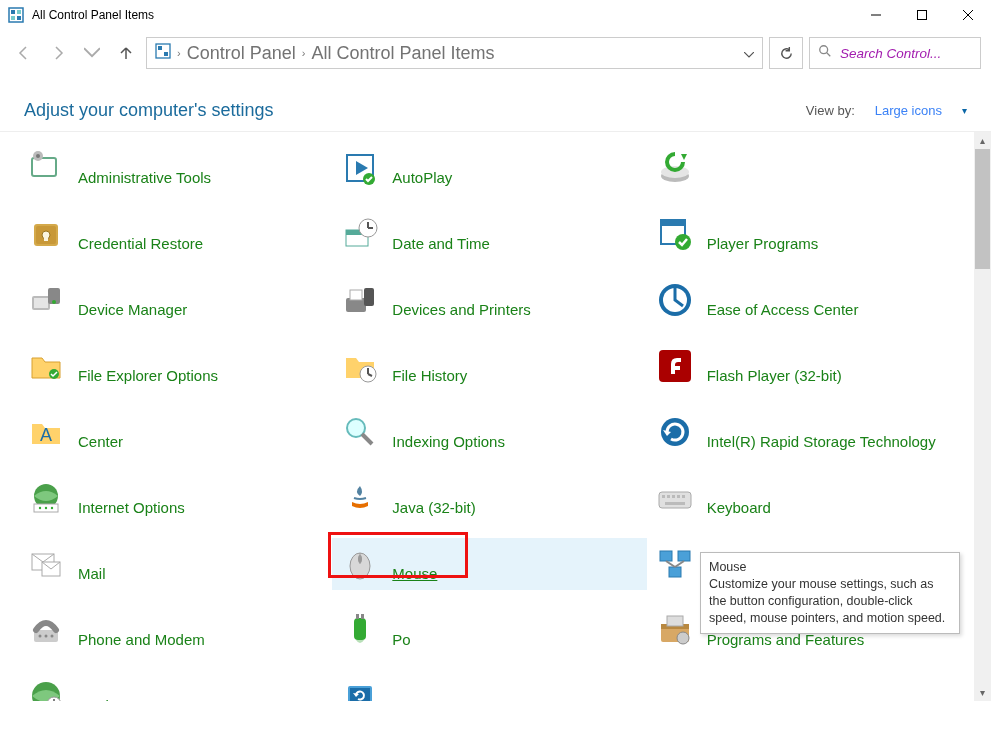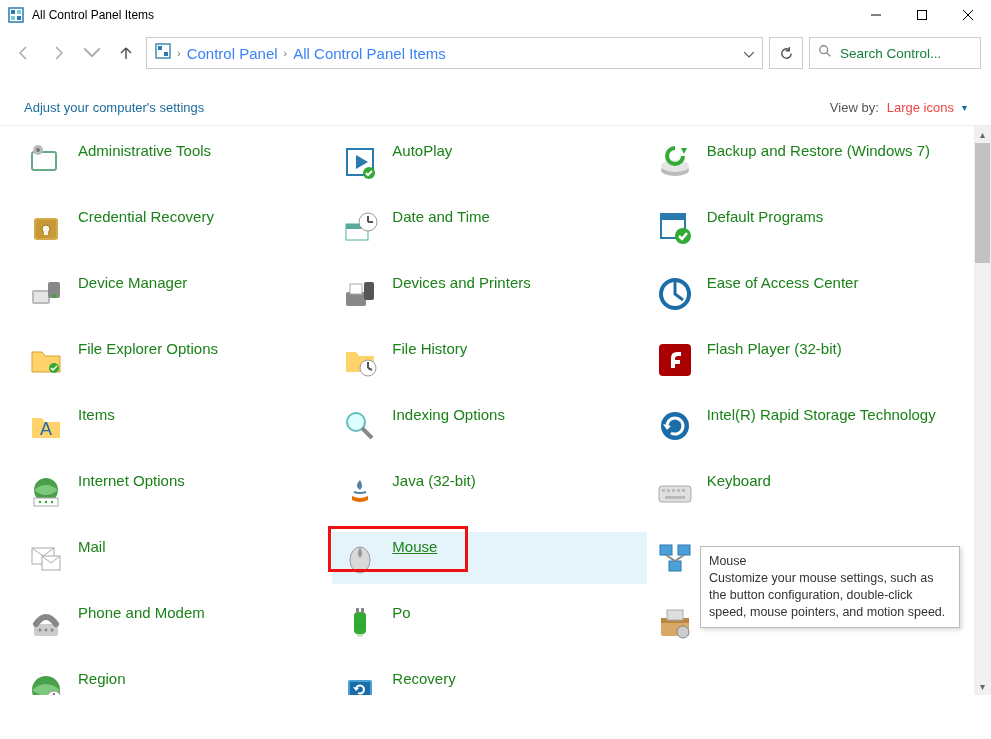--- a/index.html
+++ b/index.html
@@ -12,44 +12,44 @@
 .win-controls { display: flex; height: 30px; }
 .win-controls div { width: 46px; display: flex; align-items: center; justify-content: center; color: #000; }
 .win-controls svg { width: 10px; height: 10px; }
 
 
 .navbar { height: 46px; display: flex; align-items: center; padding: 0 10px; gap: 6px; }
 .nav-arrow { width: 28px; height: 28px; display: flex; align-items: center; justify-content: center; color: #aaa; }
 .nav-arrow.enabled { color: #555; }
 .nav-arrow svg { width: 16px; height: 16px; }
 .address-bar { flex: 1; height: 32px; border: 1px solid #ccc; display: flex; align-items: center; padding: 0 8px; gap: 6px; background: #fff; }
-.address-bar .bc { font-size: 15px; color: #3b82f6; }
+.address-bar .bc { font-size: 18px; color: #737373; }
 .address-bar .sep { color: #777; font-size: 11px; }
 .address-bar .drop { margin-left: auto; color: #555; }
 .refresh-box { width: 34px; height: 32px; border: 1px solid #ccc; display: flex; align-items: center; justify-content: center; color: #555; }
 .search-box { width: 172px; height: 32px; border: 1px solid #ccc; display: flex; align-items: center; padding: 0 8px; gap: 8px; }
-.search-box .ph { color: #15803d; font-size: 13.5px; white-space: nowrap; overflow: hidden; text-overflow: ellipsis; }
+.search-box .ph { color: #a21caf; font-size: 13.5px; white-space: nowrap; overflow: hidden; text-overflow: ellipsis; font-style: italic; }
 
 
 .subheader { display: flex; align-items: center; padding: 24px 24px 10px 24px; }
-.subheader .heading { font-size: 13px; color: #1b6b9c; }
-.viewby { margin-left: auto; display: flex; align-items: center; gap: 8px; font-size: 13px; }
+.subheader .heading { font-size: 18px; color: #1b6b9c; }
+.viewby { margin-left: auto; display: flex; align-items: center; gap: 20px; font-size: 13px; }
 .viewby .lbl { color: #555; }
-.viewby .val { color: #ef4444; }
+.viewby .val { color: #3b82f6; }
 .viewby .caret { color: #0a66a6; font-size: 10px; }
 
 
 .content { position: relative; height: 570px; border-top: 1px solid #eee; overflow: hidden; }
 .scroll-track { position: absolute; right: 0; top: 0; width: 17px; height: 100%; background: #f0f0f0; display:flex; flex-direction:column; align-items:center;}
 .scroll-btn { width:17px; height:17px; display:flex; align-items:center; justify-content:center; color:#666; font-size:10px;}
 .scroll-thumb { width:15px; flex:0 0 120px; margin-top:0; background:#c2c2c2; border-radius:0;}
 .scroll-spacer { flex:1; }
 
 .grid { position:absolute; left:18px; right:30px; top:10px; display:grid; grid-template-columns: repeat(3, 1fr); column-gap: 0; row-gap: 14px; }
-.item { display:flex; align-items:flex-start; gap:12px; padding:6px 8px; min-height:52px; position: relative; }
+.item { display:flex; align-items:flex-end; gap:12px; padding:6px 8px; min-height:52px; position: relative; }
 .item .icon { width:40px; height:40px; flex:0 0 40px; display:flex; align-items:center; justify-content:center; }
 .item .label { font-size: 15px; color: #1a8218; line-height:1.25; max-width: 230px; }
 .item.hover { background: #e5f3fb; }
 .item.hover .label { text-decoration: underline; }
 .redbox { position:absolute; border:3px solid #e11; left:-4px; top:-6px; width:140px; height:46px; pointer-events:none; }
 
 
 .tooltip { position:absolute; left:700px; top:420px; width:260px; border:1px solid #bbb; background:#fff; padding:6px 8px; font-size:12.5px; color:#333; line-height:1.35; box-shadow:2px 2px 4px rgba(0,0,0,.15); z-index:20; }
 .tooltip .tt-title { display:block; }
 
@@ -187,34 +187,33 @@
         <div class="icon">
           <div class="pic" style="background:transparent">
             <svg width="36" height="36" viewBox="0 0 36 36">
               <ellipse cx="18" cy="26" rx="14" ry="6" fill="#bbb"></ellipse>
               <ellipse cx="18" cy="22" rx="14" ry="6" fill="#e5e5e5"></ellipse>
               <path d="M18 4 a8 8 0 1 0 8 8" fill="none" stroke="#3a3" stroke-width="4"></path>
               <polygon points="24,4 30,4 27,10" fill="#3a3"></polygon>
             </svg>
           </div>
         </div>
-        <div class="label">Backup and Restore (Windows 7)</div>
       </div>
       <div class="item">
         <div class="icon">
           <div class="pic" style="background:transparent">
             <svg width="36" height="36" viewBox="0 0 36 36">
               <rect x="6" y="8" width="24" height="22" rx="3" fill="#d4a94a"></rect>
               <rect x="8" y="10" width="20" height="18" rx="2" fill="#c89838"></rect>
               <circle cx="18" cy="19" r="4" fill="#faf5e0" stroke="#9a7520" stroke-width="1"></circle>
               <rect x="16" y="19" width="4" height="6" fill="#faf5e0"></rect>
             </svg>
           </div>
         </div>
-        <div class="label">Credential Recovery</div>
+        <div class="label">Credential Restore</div>
       </div>
       <div class="item">
         <div class="icon">
           <div class="pic" style="background:transparent">
             <svg width="36" height="36" viewBox="0 0 36 36">
               <rect x="4" y="14" width="22" height="16" fill="#fff" stroke="#5a9"></rect>
               <rect x="4" y="14" width="22" height="5" fill="#5a9"></rect>
               <circle cx="26" cy="12" r="9" fill="#fff" stroke="#999"></circle>
               <line x1="26" y1="12" x2="26" y2="6" stroke="#555" stroke-width="2"></line>
               <line x1="26" y1="12" x2="31" y2="12" stroke="#555" stroke-width="2"></line>
@@ -227,21 +226,21 @@
         <div class="icon">
           <div class="pic" style="background:transparent">
             <svg width="36" height="36" viewBox="0 0 36 36">
               <rect x="4" y="4" width="24" height="24" fill="#fff" stroke="#2a7ab0" stroke-width="2"></rect>
               <rect x="4" y="4" width="24" height="6" fill="#2a7ab0"></rect>
               <circle cx="26" cy="26" r="8" fill="#3a3"></circle>
               <path d="M22 26 l3 3 l5 -6" stroke="#fff" stroke-width="2.5" fill="none"></path>
             </svg>
           </div>
         </div>
-        <div class="label">Default Programs</div>
+        <div class="label">Player Programs</div>
       </div>
       <div class="item">
         <div class="icon">
           <div class="pic" style="background:transparent">
             <svg width="36" height="36" viewBox="0 0 36 36">
               <rect x="4" y="14" width="18" height="14" rx="2" fill="#bbb"></rect>
               <rect x="6" y="16" width="14" height="10" fill="#e5e5e5"></rect>
               <rect x="20" y="6" width="12" height="16" rx="2" fill="#888"></rect>
               <circle cx="26" cy="20" r="2" fill="#3a3"></circle>
             </svg>
@@ -311,21 +310,21 @@
       </div>
       <div class="item">
         <div class="icon">
           <div class="pic" style="background:transparent">
             <svg width="36" height="36" viewBox="0 0 36 36">
               <path d="M4 10 h10 l3 4 h15 v16 h-28 z" fill="#ffd26b"></path>
               <text x="18" y="27" font-size="18" fill="#1b6da8" text-anchor="middle" font-family="Georgia">A</text>
             </svg>
           </div>
         </div>
-        <div class="label">Items</div>
+        <div class="label">Center</div>
       </div>
       <div class="item">
         <div class="icon">
           <div class="pic" style="background:transparent">
             <svg width="36" height="36" viewBox="0 0 36 36">
               <circle cx="14" cy="14" r="9" fill="#dff" stroke="#6bb" stroke-width="2"></circle>
               <line x1="20" y1="20" x2="30" y2="30" stroke="#888" stroke-width="4"></line>
             </svg>
           </div>
         </div>

